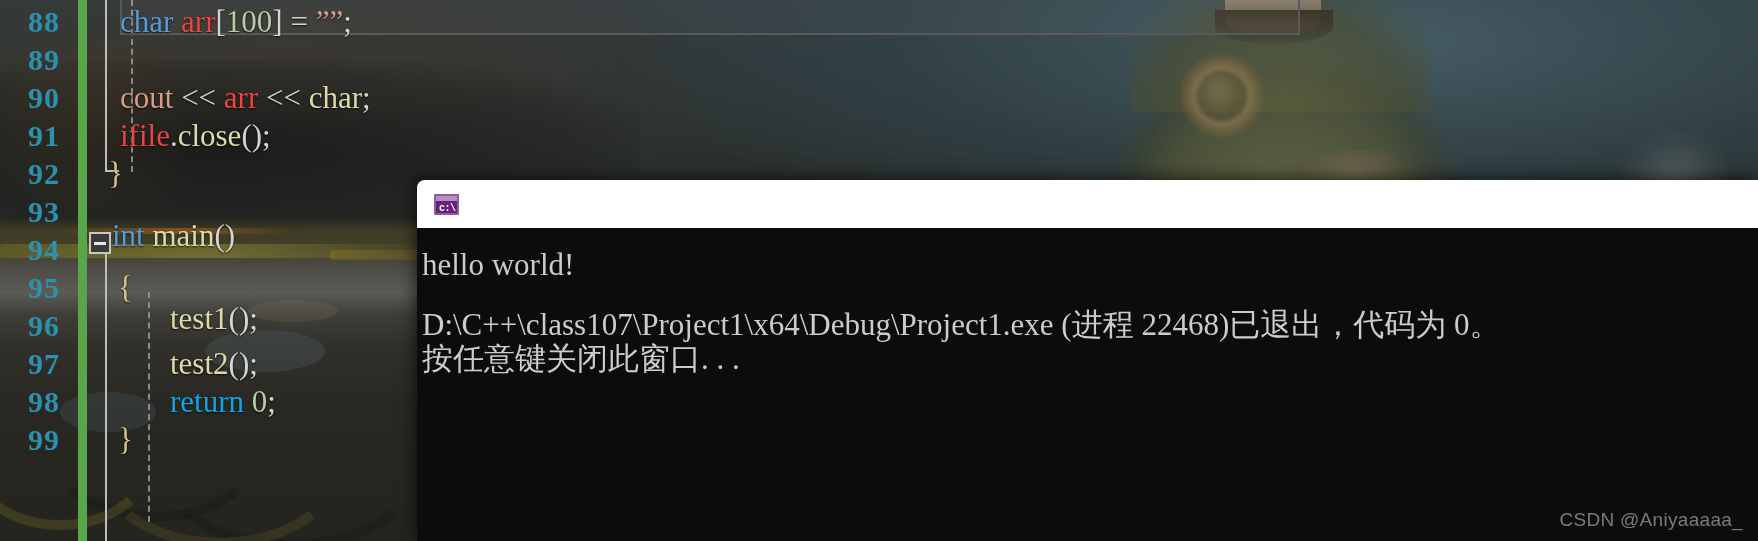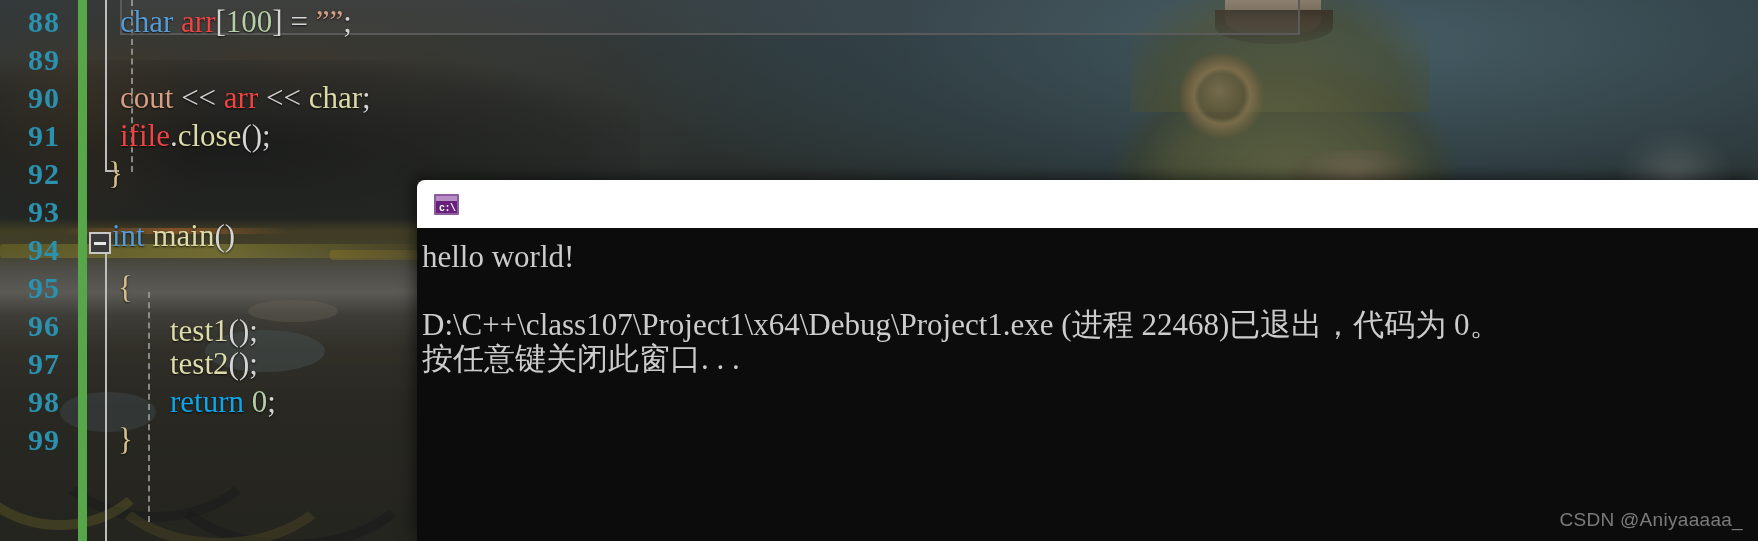--- a/index.html
+++ b/index.html
@@ -244,35 +244,35 @@
 
   <div class="sel-box"></div>
 
   <div class="code">
     <div class="cl" style="top:3px"><span class="kw">char</span><span class="plain"> </span><span class="id">arr</span><span class="punct">[</span><span class="num">100</span><span class="punct">]</span><span class="plain"> = </span><span class="str">””</span><span class="punct">;</span></div>
     <div class="cl" style="top:79px"><span class="str">cout</span><span class="plain"> </span><span class="punct">&lt;&lt;</span><span class="plain"> </span><span class="id">arr</span><span class="plain"> </span><span class="punct">&lt;&lt;</span><span class="plain"> </span><span class="fn">char</span><span class="punct">;</span></div>
     <div class="cl" style="top:117px"><span class="id">ifile</span><span class="punct">.</span><span class="fn">close</span><span class="punct">()</span><span class="punct">;</span></div>
     <div class="cl" style="top:155px;left:-12px"><span class="brace">}</span></div>
     <div class="cl" style="top:217px;left:-8px"><span class="kw">int</span><span class="plain"> </span><span class="fn">main</span><span class="punct">()</span></div>
     <div class="cl" style="top:269px;left:-2px"><span class="brace">{</span></div>
-    <div class="cl" style="top:312px;left:50px"><span class="fn">test1</span><span class="punct">()</span><span class="punct">;</span></div>
+    <div class="cl" style="top:300px;left:50px"><span class="fn">test1</span><span class="punct">()</span><span class="punct">;</span></div>
     <div class="cl" style="top:345px;left:50px"><span class="fn">test2</span><span class="punct">()</span><span class="punct">;</span></div>
     <div class="cl" style="top:383px;left:50px"><span class="ctl">return</span><span class="plain"> </span><span class="num">0</span><span class="punct">;</span></div>
     <div class="cl" style="top:421px;left:-2px"><span class="brace">}</span></div>
   </div>
 </div>
 
 <div id="console">
 
   <div class="con-title">
     <div class="con-icon">
       <div class="bar"></div>
       <div class="prompt">c:\</div>
     </div>
   </div>
 
   <div class="con-body">
-    <div class="con-line" style="top:12px">hello world!</div>
+    <div class="con-line" style="top:20px">hello world!</div>
     <div class="con-line" style="top:80px">D:\C++\class107\Project1\x64\Debug\Project1.exe (进程 22468)已退出，代码为 0。</div>
     <div class="con-line" style="top:114px">按任意键关闭此窗口. . .</div>
     <div class="watermark">CSDN @Aniyaaaaa_</div>
   </div>
 </div>
 
 </body></html>

